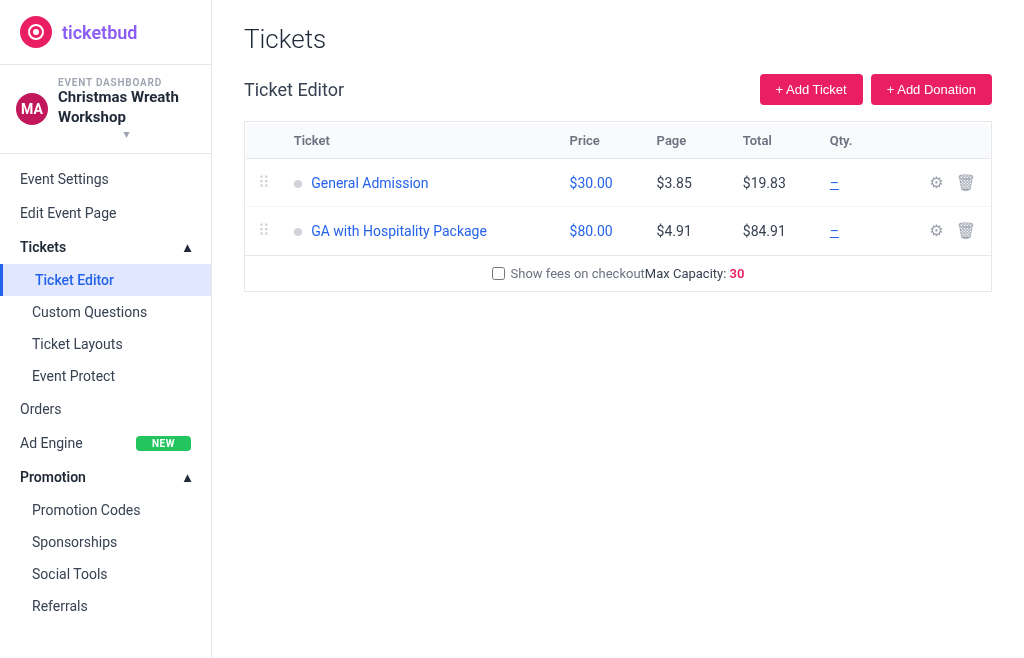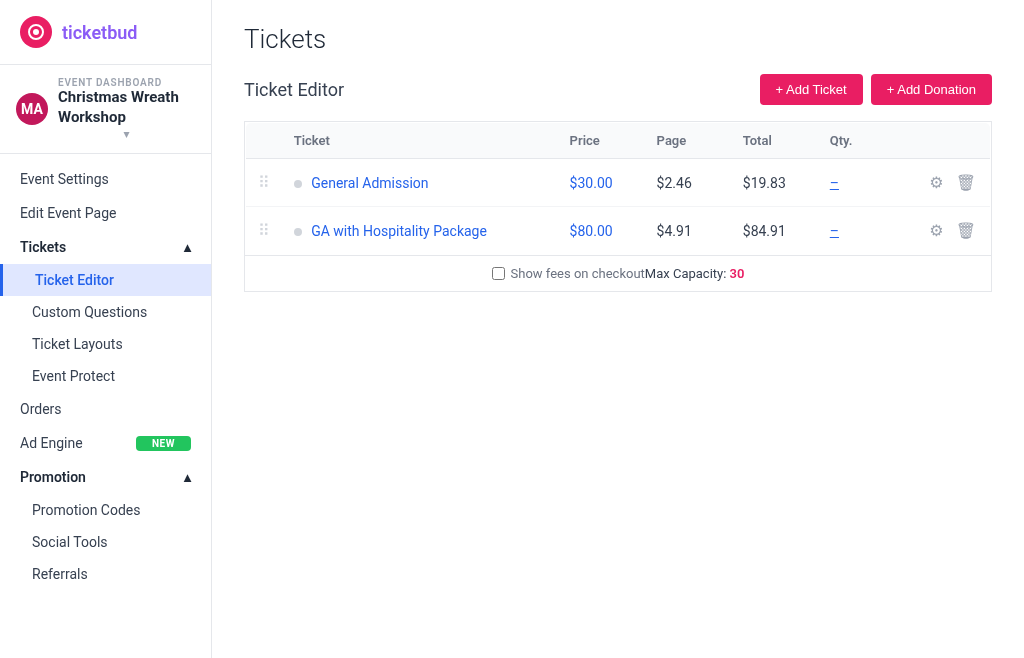--- a/index.html
+++ b/index.html
@@ -346,20 +346,23 @@
     <div class="nav-item">
       <span>Ad Engine</span>
       <span class="badge-new">NEW</span>
     </div>
     <div class="nav-item section-header">
       <span>Promotion</span>
       <span>▴</span>
     </div>
     <div class="nav-sub-item">
       <span>Promotion Codes</span>
+    </div>
+    <div class="nav-sub-item">
+      <span>Sponsorships</span>
     </div>
     <div class="nav-sub-item">
       <span>Social Tools</span>
     </div>
     <div class="nav-sub-item">
       <span>Referrals</span>
     </div>
   </nav>
 </div>
 
@@ -392,21 +395,21 @@
           <td>
             <span class="drag-handle">⠿</span>
           </td>
           <td>
             <span class="ticket-dot"></span>
             <a class="ticket-name-link">General Admission</a>
           </td>
           <td>
             <a class="price-link">$30.00</a>
           </td>
-          <td>$2.46</td>
+          <td>$3.85</td>
           <td>$19.83</td>
           <td>
             <span class="qty-dash">–</span>
           </td>
           <td>
             <div class="action-icons">
               <button class="icon-btn" title="Settings">⚙</button>
               <button class="icon-btn" title="Delete">🗑</button>
             </div>
           </td>

